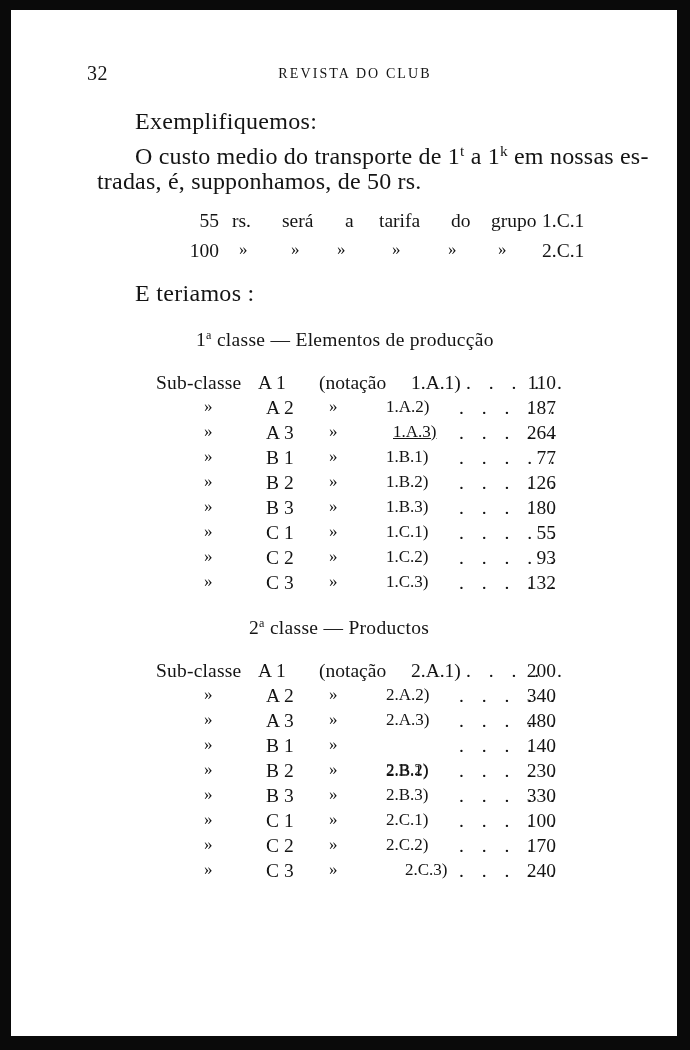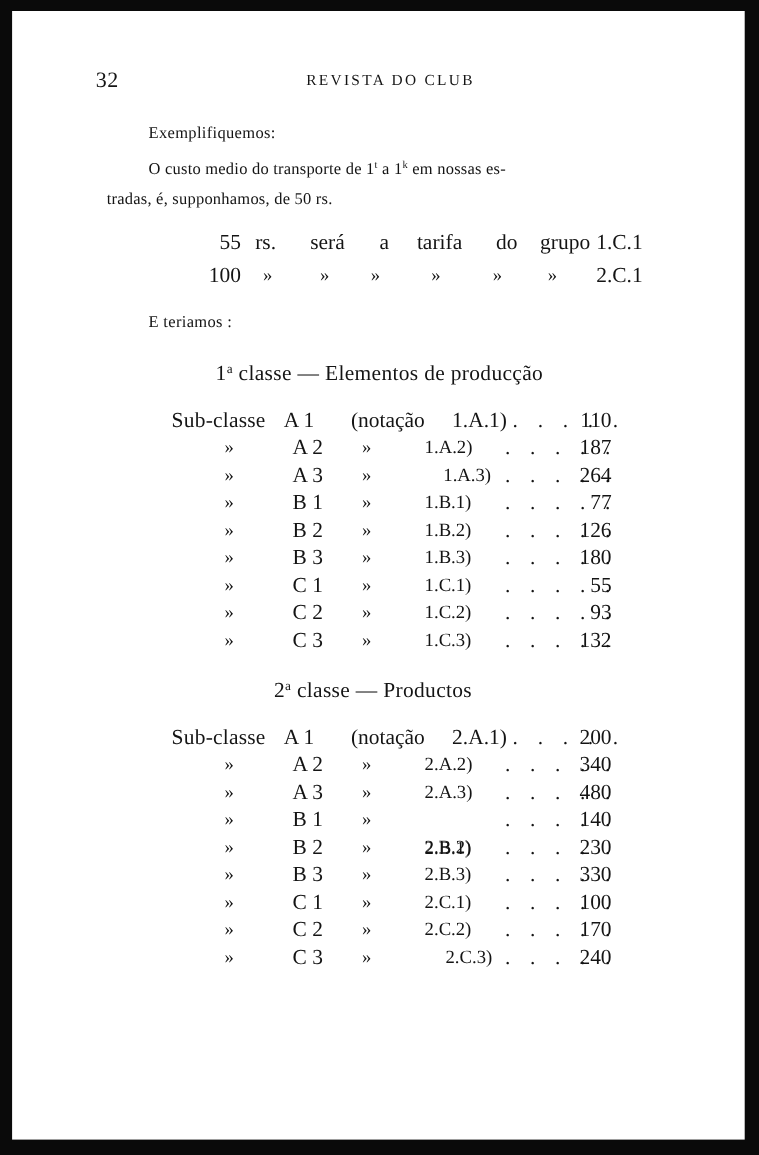--- a/index.html
+++ b/index.html
@@ -58,21 +58,21 @@
     text-align: center;
     font-size: 14px;
     letter-spacing: 2.1px;
     padding-left: 22px;
     box-sizing: border-box;
   }
 
   
   .para {
     position: absolute;
-    font-size: 15px;
+    font-size: 24px;
     line-height: 30px;
     white-space: nowrap;
   }
   #intro-line     { left: 124px; top: 96px; letter-spacing: 0.3px; }
   #body-line-1    { left: 124px; top: 126px; letter-spacing: 0.2px; }
   #body-line-2    { left: 76px;  top: 156px; letter-spacing: 0.2px; margin-left: 10px; }
   #teriamos-line  { left: 124px; top: 268px; letter-spacing: 0.3px; }
 
   .para sup {
     font-size: 0.64em;
@@ -235,21 +235,21 @@
         <span class="r-code">A 2</span>
         <span class="r-nota">»</span>
         <span class="r-nota" style="left: 375px;">1.A.2)</span>
         <span class="dot-leader" style="left: 448px;">. . . . .</span>
         <span class="r-value">187</span>
       </div>
       <div class="sub-row ditto">
         <span class="r-label">»</span>
         <span class="r-code">A 3</span>
         <span class="r-nota">»</span>
-        <span class="r-nota" style="left: 392px;">1.A.3)</span>
+        <span class="r-nota" style="left: 382px; text-decoration: underline;">1.A.3)</span>
         <span class="dot-leader" style="left: 448px;">. . . . .</span>
         <span class="r-value">264</span>
       </div>
       <div class="sub-row ditto">
         <span class="r-label">»</span>
         <span class="r-code">B 1</span>
         <span class="r-nota">»</span>
         <span class="r-nota" style="left: 375px;">1.B.1)</span>
         <span class="dot-leader" style="left: 448px;">. . . . .</span>
         <span class="r-value">77</span>

